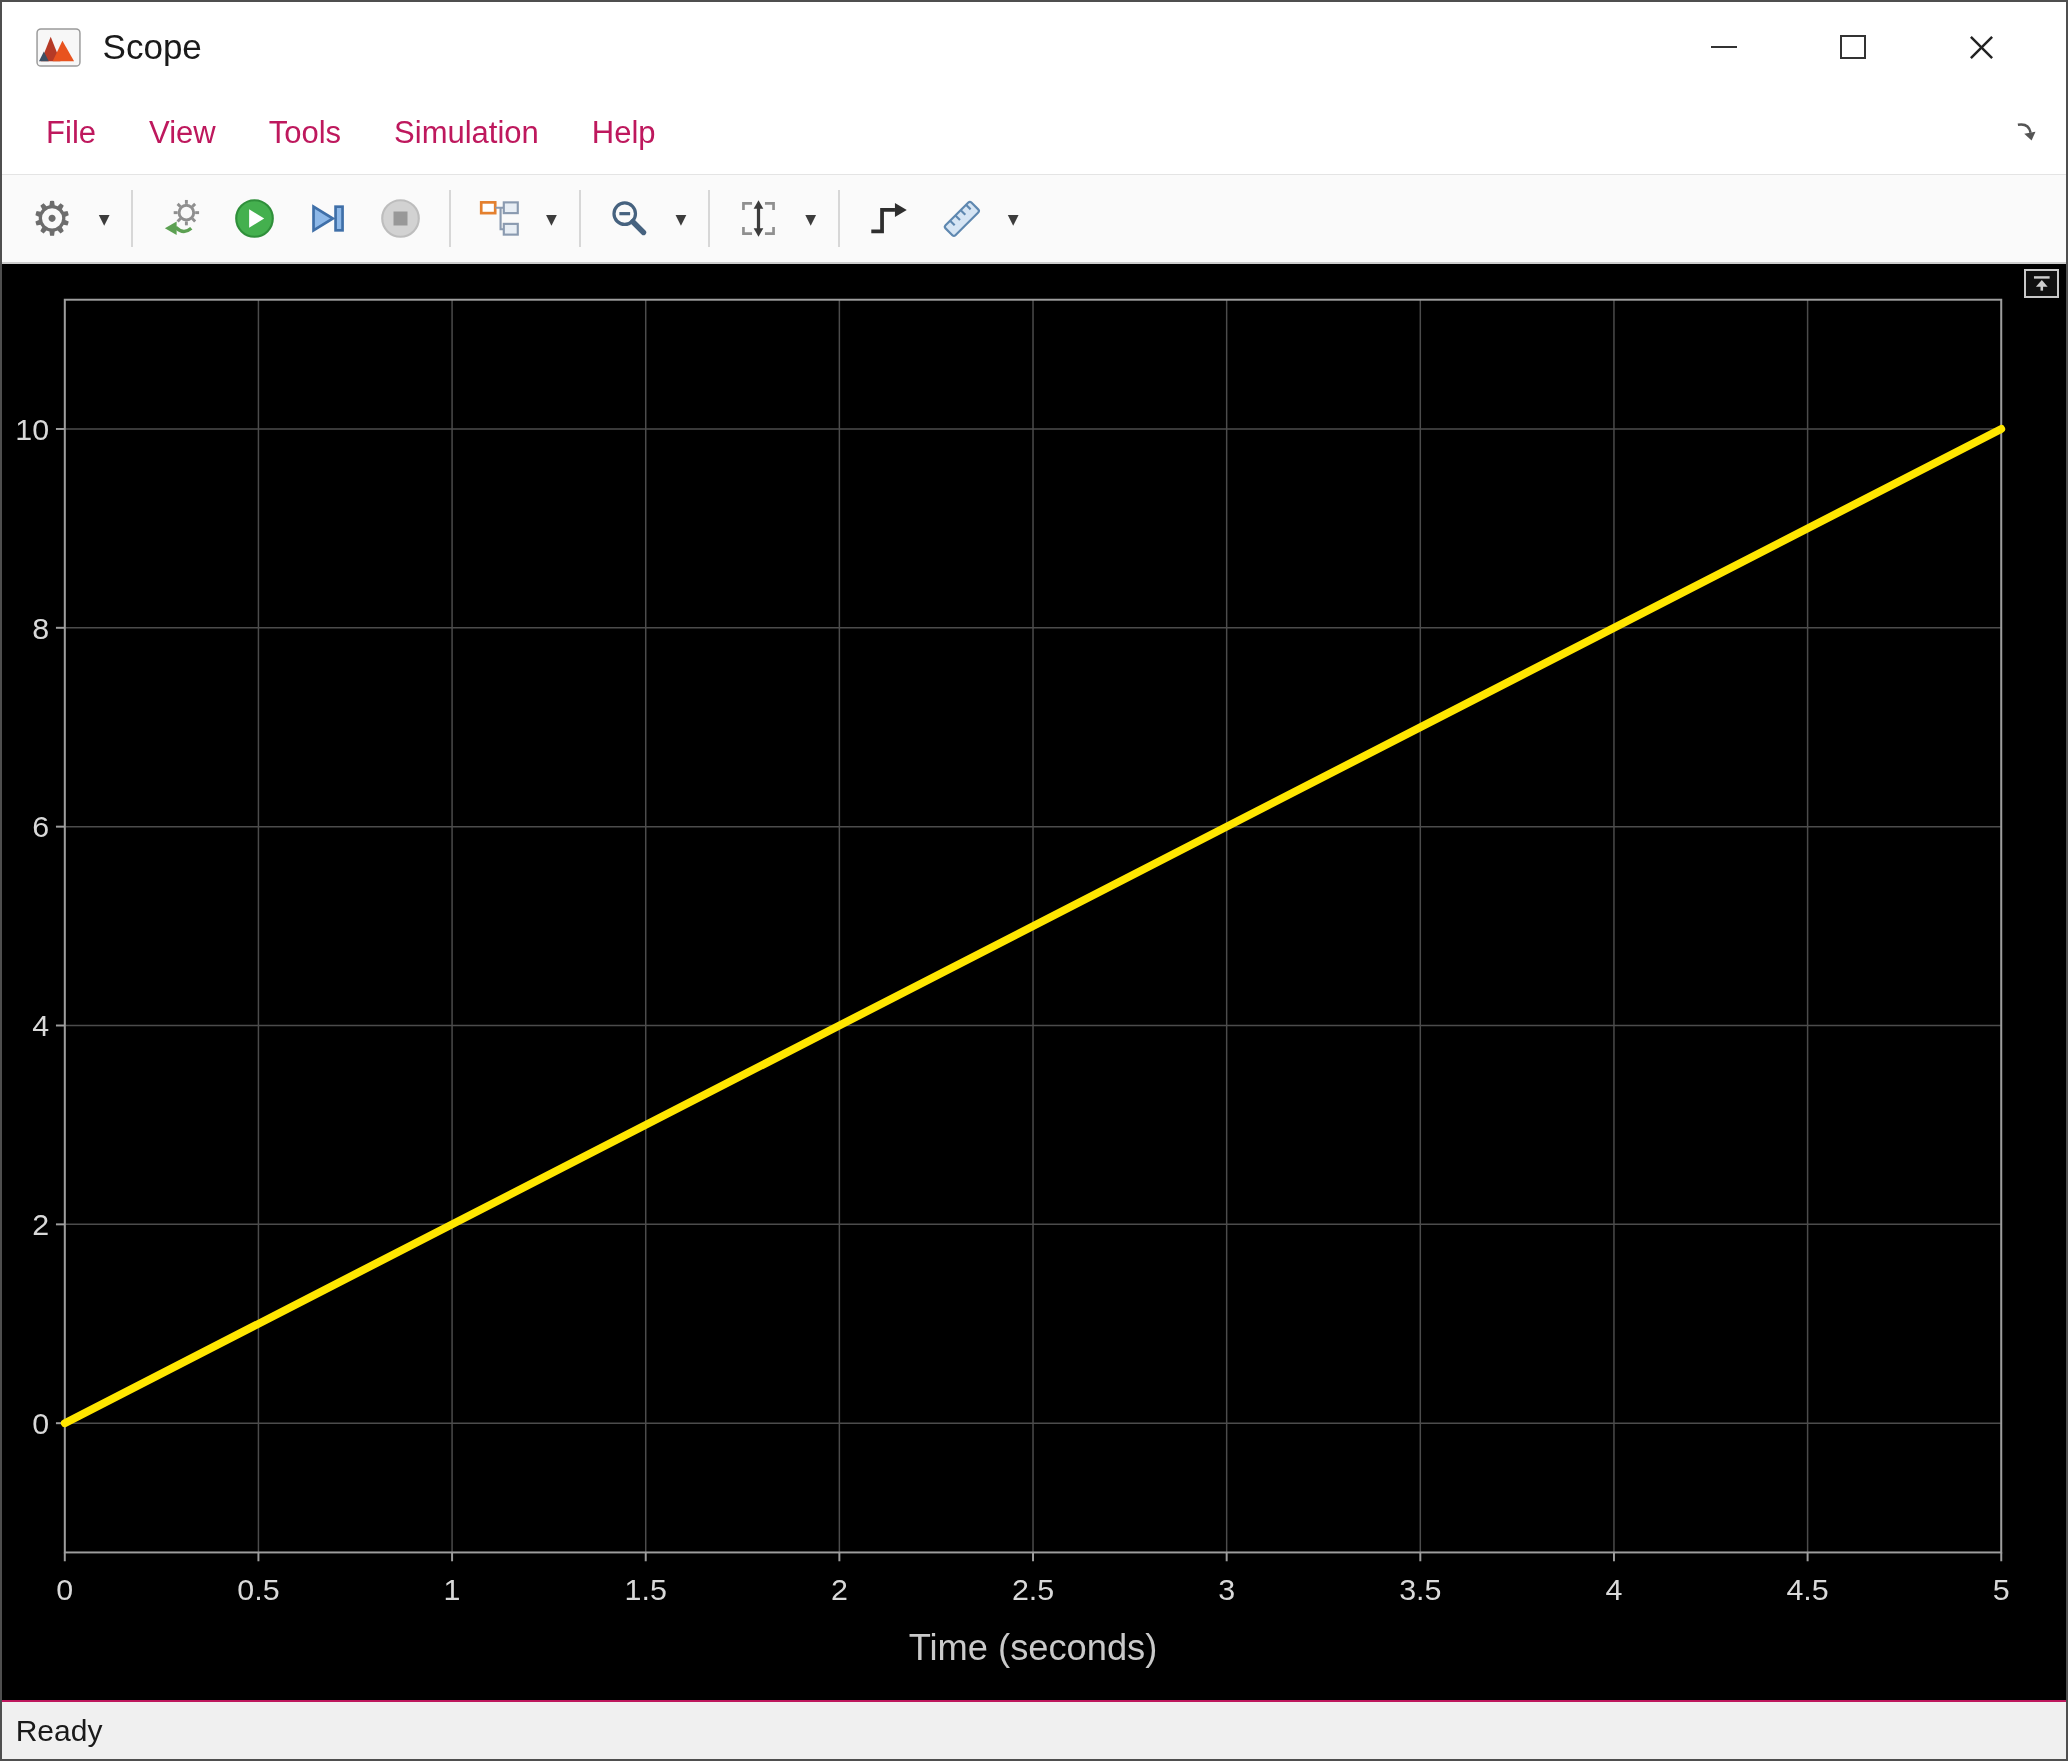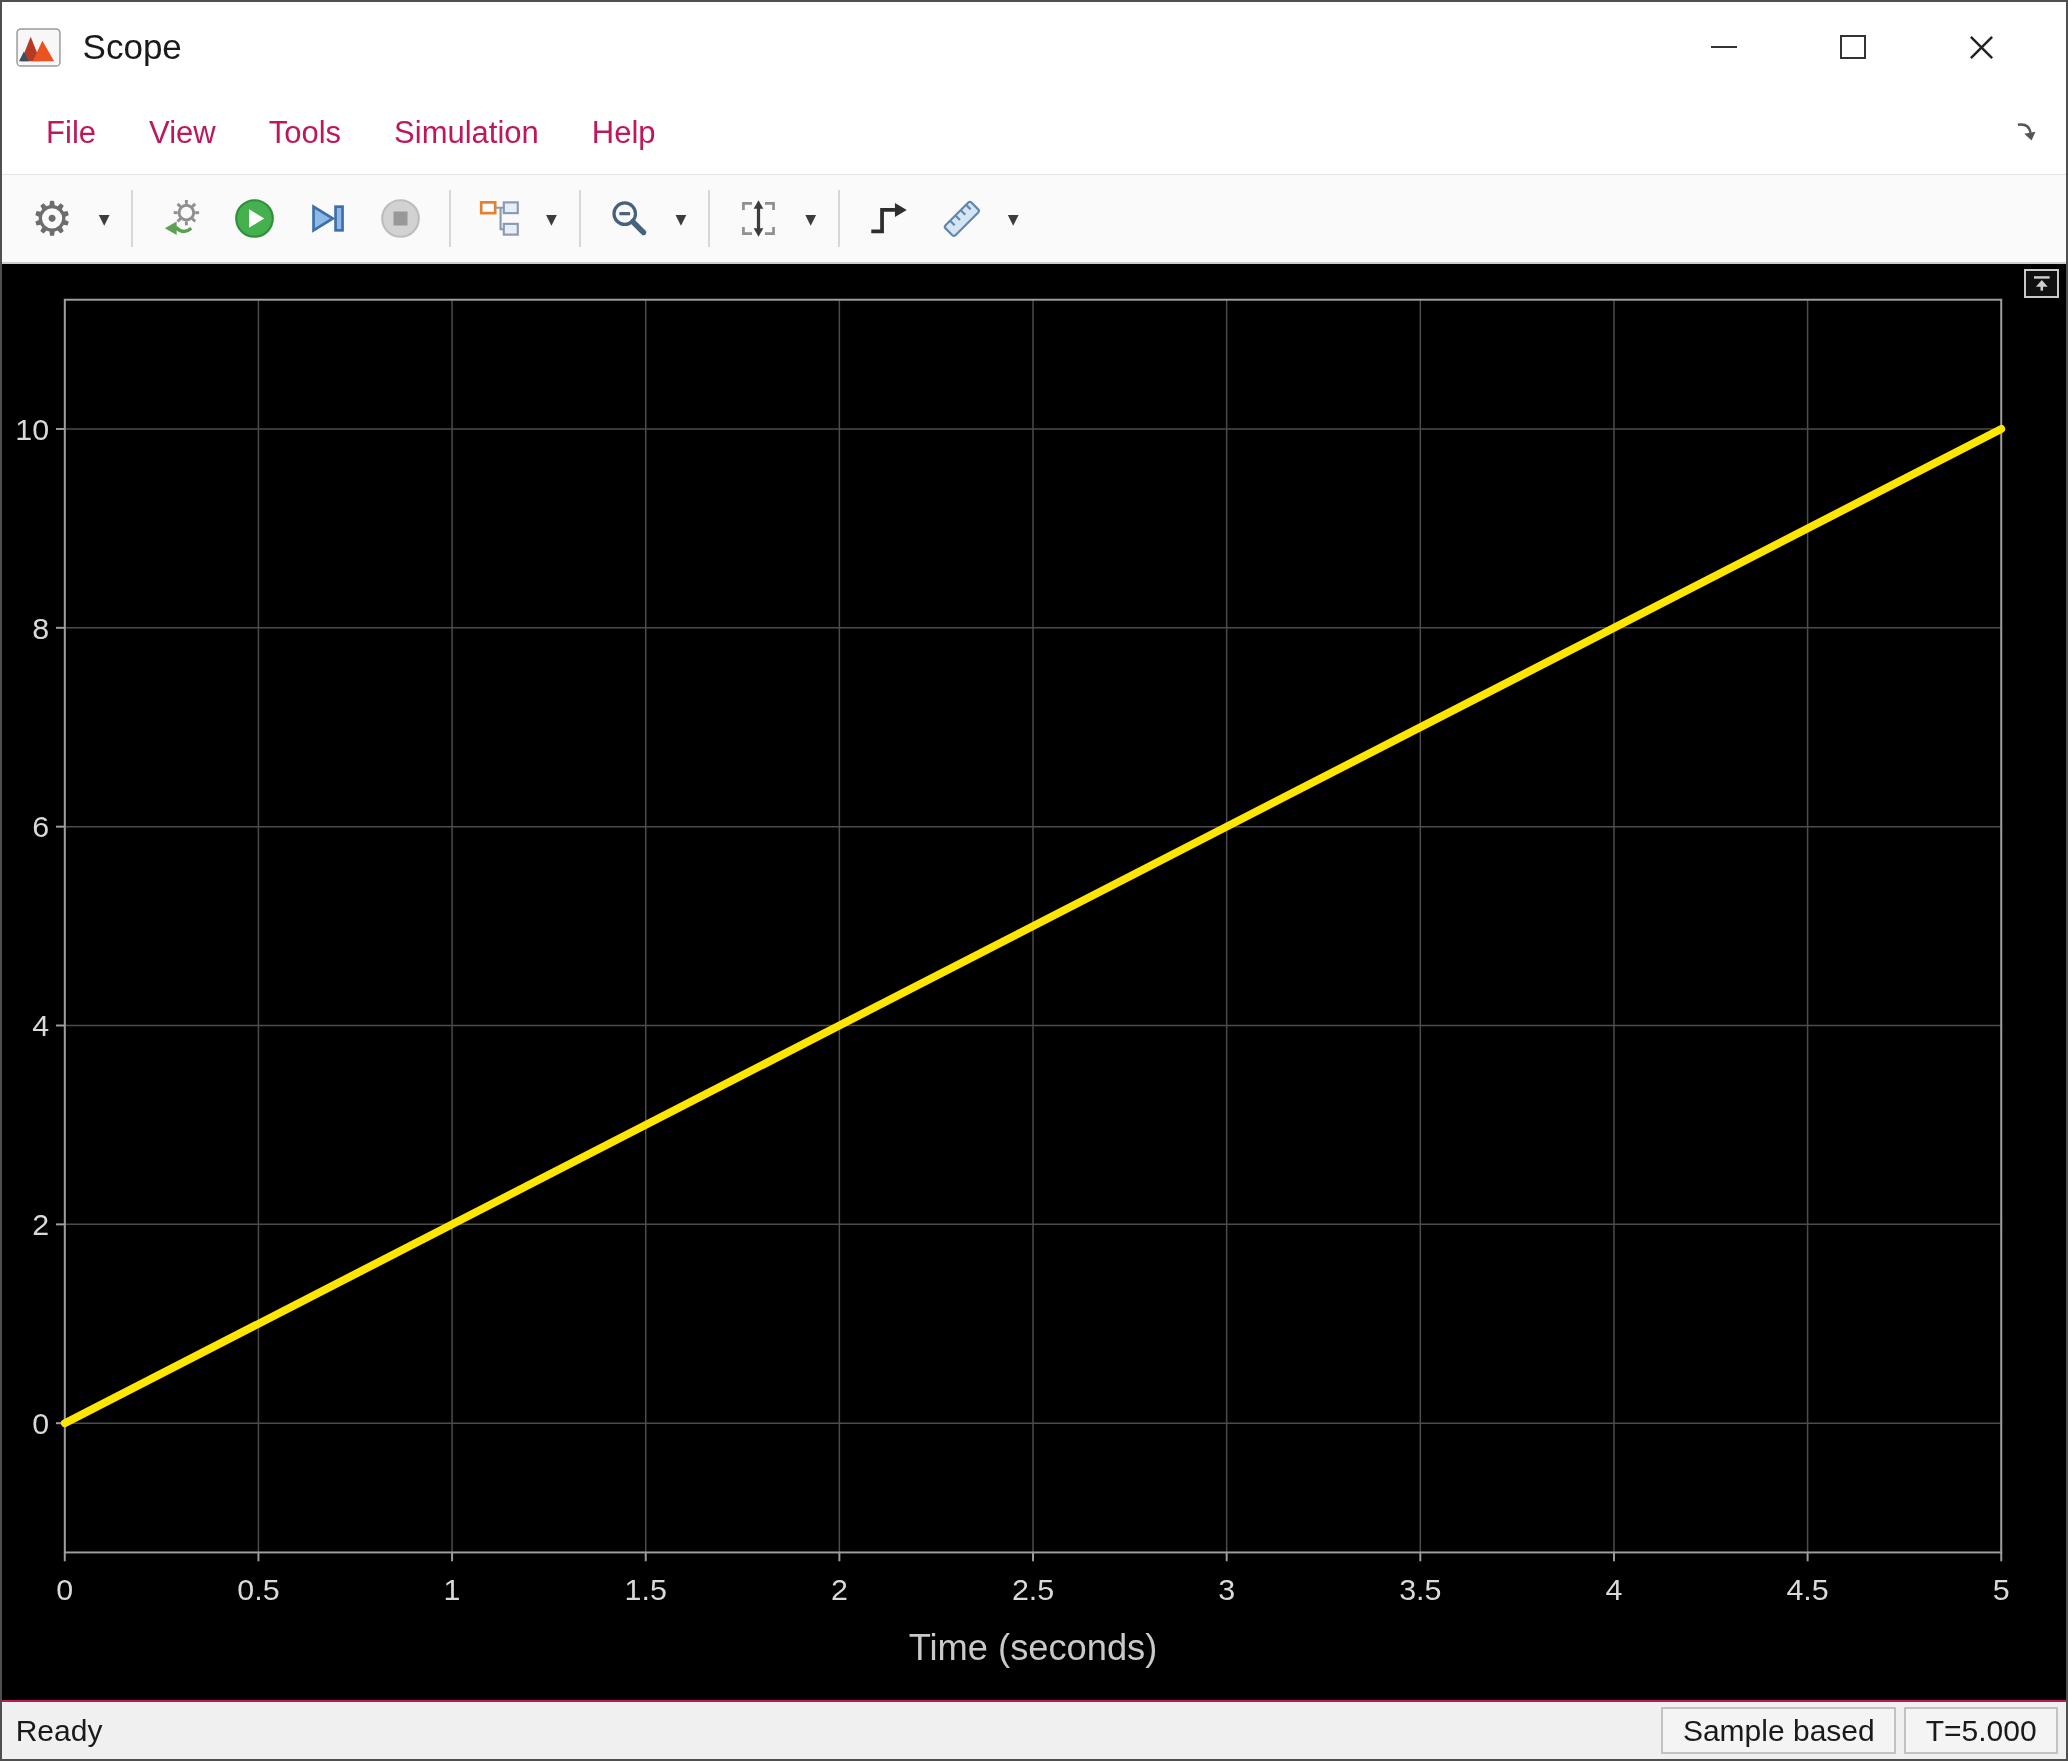--- a/index.html
+++ b/index.html
@@ -12,21 +12,21 @@
   .window {
     width: 2068px; height: 1761px;
     border: 2.9px solid #4f4f4f;
     display: flex; flex-direction: column;
     background: #ffffff;
   }
   
   .titlebar {
     height: 90px; flex: 0 0 90px;
     display: flex; align-items: center;
-    padding-left: 14px; background: #ffffff;
+    padding-left: 34px; background: #ffffff;
   }
   .app-icon { width: 45px; height: 39px; margin-right: 21.6px; flex: 0 0 auto; }
   .title { font-size: 35px; color: #1a1a1a; }
   .controls { margin-left: auto; display: flex; align-items: stretch; height: 100%; margin-right: 19.6px; }
   .ctrl { width: 129px; display: flex; align-items: center; justify-content: center; cursor: default; }
   .minbar { width: 26.5px; height: 2.9px; background: #333; }
   .maxbox { width: 26.5px; height: 23.5px; border: 2.5px solid #333; }
   
   .menubar {
     height: 82px; flex: 0 0 82px;
@@ -305,20 +305,16 @@
       <svg width="21.6" height="19.6" viewBox="0 0 22 20">
         <line x1="3" y1="3.5" x2="19" y2="3.5" stroke="#cfcfcf" stroke-width="2.5"></line>
         <polygon points="11,6 5,13 17,13" fill="#cfcfcf"></polygon>
         <rect x="9.7" y="12" width="2.6" height="5" fill="#cfcfcf"></rect>
       </svg>
     </div>
   </div>
 
   <div class="statusbar">
     <div class="status-left">Ready</div>
-    <div class="status-boxes">
-      <div class="status-box">Sample based</div>
-      <div class="status-box">T=5.000</div>
-    </div>
   </div>
 
 </div>
 
 
 </body></html>

